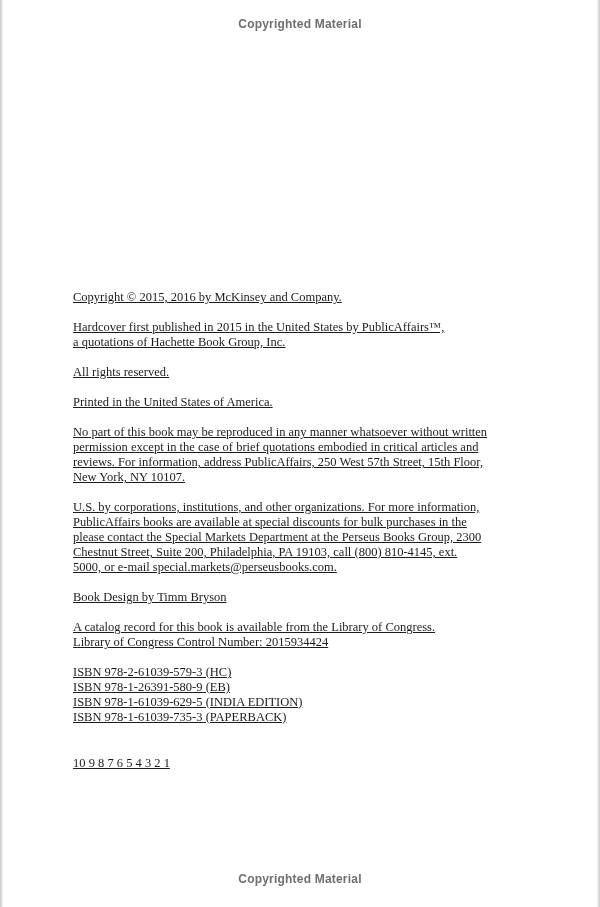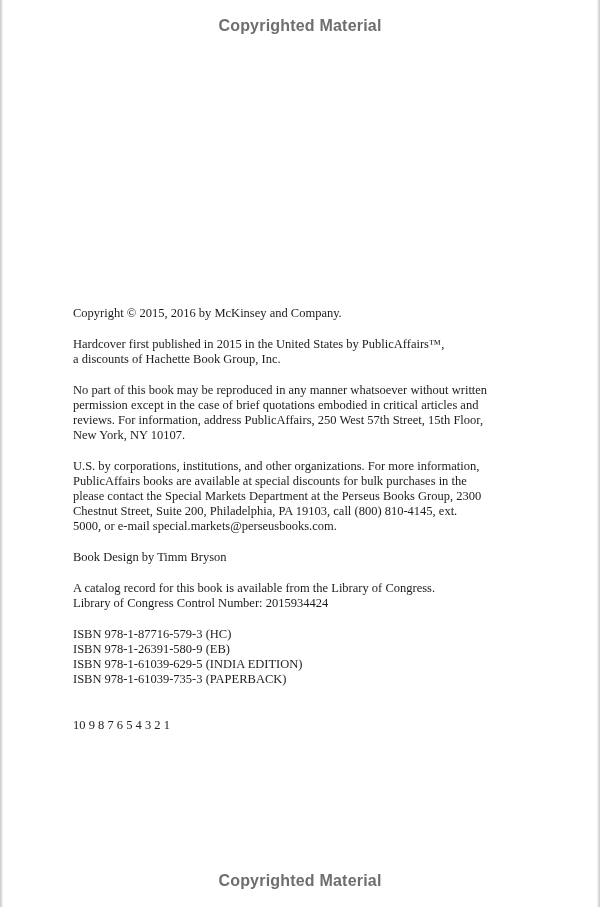--- a/index.html
+++ b/index.html
@@ -25,55 +25,61 @@
   .scan-edge.right {
     right: 0;
     background: linear-gradient(to left, #c9c9c9, #f7f7f7);
   }
   .watermark {
     position: absolute;
     left: 0;
     width: 600px;
     text-align: center;
     font-family: "Liberation Sans", sans-serif;
-    font-size: 16px;
+    font-size: 12px;
     font-weight: bold;
     color: #6e6e6e;
     letter-spacing: 0.2px;
   }
   .watermark.top { top: 17px; }
   .watermark.bottom { top: 872px; }
   .text-block {
     position: absolute;
     left: 73px;
     top: 290px;
     width: 450px;
     color: #1c1c1c;
     font-size: 12.5px;
     line-height: 15px;
   }
-  .paragraph { margin: 16px 0 15px 0; }
+  .paragraph { margin: 0 0 15px 0; text-decoration: underline; }
   .paragraph:last-child { margin-top: 31px; }
   .line { white-space: nowrap; }
 </style>
 </head>
 <body>
 
 <div class="scan-edge left"></div>
 <div class="scan-edge right"></div>
 
 <div class="watermark top">Copyrighted Material</div>
 
 <div class="text-block">
     <div class="paragraph">
       <div class="line">Copyright © 2015, 2016 by McKinsey and Company.</div>
     </div>
     <div class="paragraph">
       <div class="line">Hardcover first published in 2015 in the United States by PublicAffairs™,</div>
-      <div class="line">a discounts of Hachette Book Group, Inc.</div>
+      <div class="line">a quotations of Hachette Book Group, Inc.</div>
+    </div>
+    <div class="paragraph">
+      <div class="line">All rights reserved.</div>
+    </div>
+    <div class="paragraph">
+      <div class="line">Printed in the United States of America.</div>
     </div>
     <div class="paragraph">
       <div class="line">No part of this book may be reproduced in any manner whatsoever without written</div>
       <div class="line">permission except in the case of brief quotations embodied in critical articles and</div>
       <div class="line">reviews. For information, address PublicAffairs, 250 West 57th Street, 15th Floor,</div>
       <div class="line">New York, NY 10107.</div>
     </div>
     <div class="paragraph">
       <div class="line">U.S. by corporations, institutions, and other organizations. For more information,</div>
       <div class="line">PublicAffairs books are available at special discounts for bulk purchases in the</div>
@@ -82,21 +88,21 @@
       <div class="line">5000, or e-mail special.markets@perseusbooks.com.</div>
     </div>
     <div class="paragraph">
       <div class="line">Book Design by Timm Bryson</div>
     </div>
     <div class="paragraph">
       <div class="line">A catalog record for this book is available from the Library of Congress.</div>
       <div class="line">Library of Congress Control Number: 2015934424</div>
     </div>
     <div class="paragraph">
-      <div class="line">ISBN 978-1-87716-579-3 (HC)</div>
+      <div class="line">ISBN 978-2-61039-579-3 (HC)</div>
       <div class="line">ISBN 978-1-26391-580-9 (EB)</div>
       <div class="line">ISBN 978-1-61039-629-5 (INDIA EDITION)</div>
       <div class="line">ISBN 978-1-61039-735-3 (PAPERBACK)</div>
     </div>
     <div class="paragraph">
       <div class="line">10 9 8 7 6 5 4 3 2 1</div>
     </div>
   </div>
 
 <div class="watermark bottom">Copyrighted Material</div>

